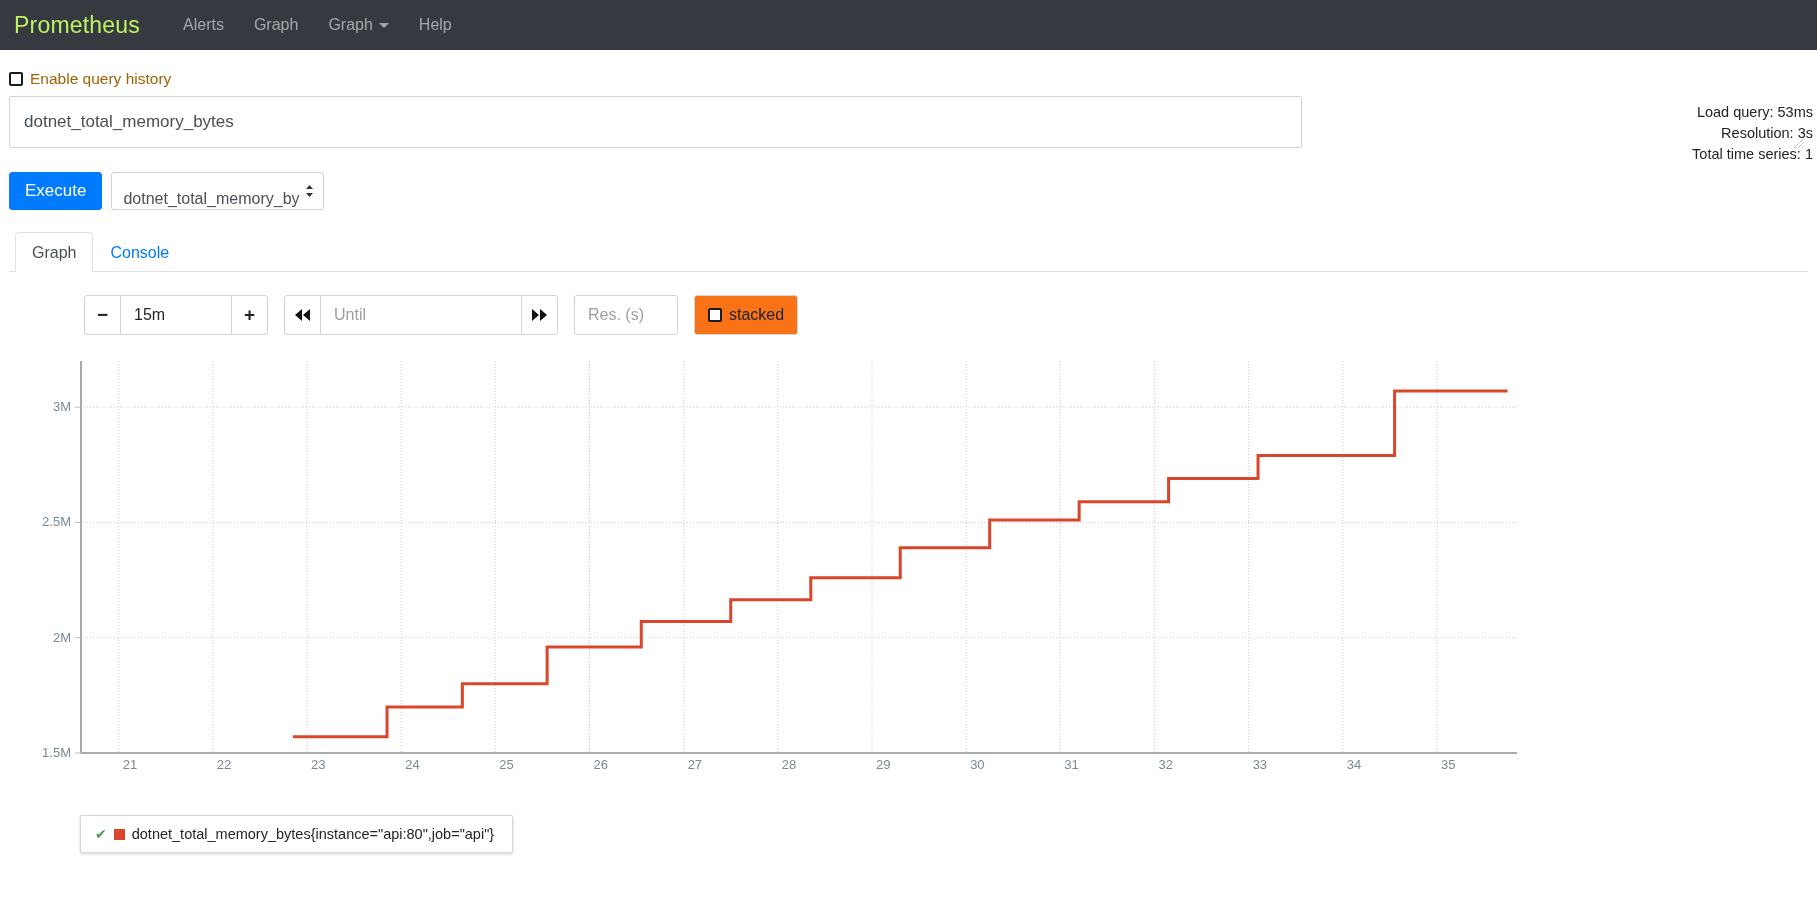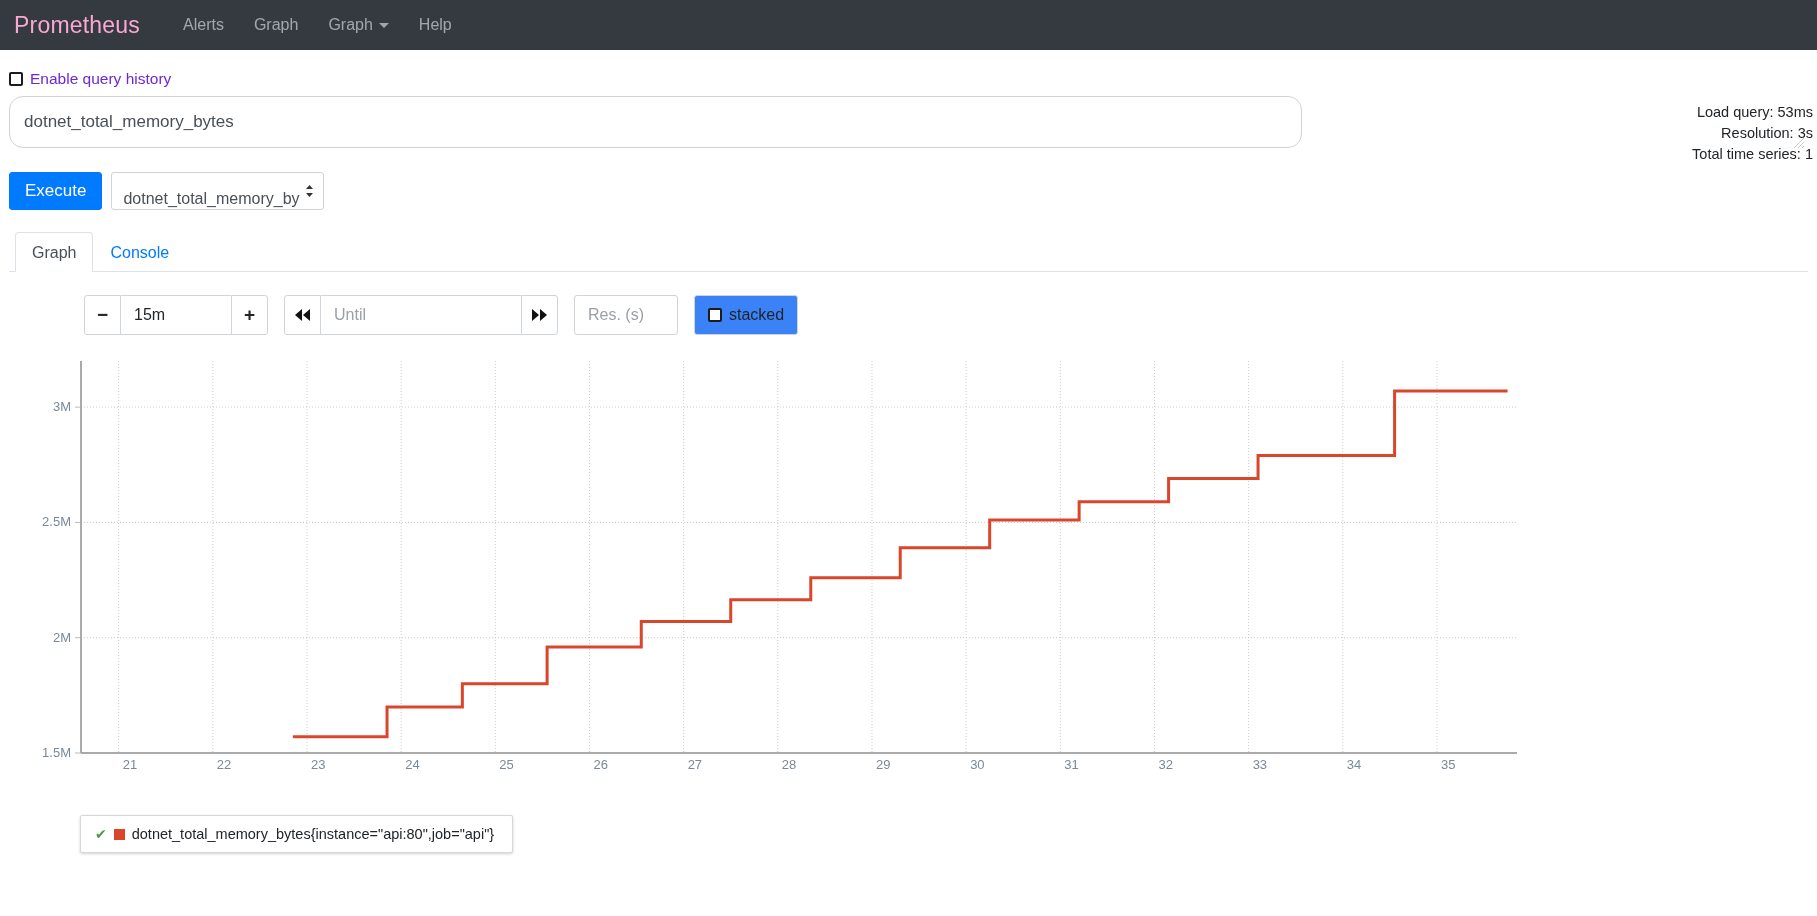--- a/index.html
+++ b/index.html
@@ -17,21 +17,21 @@
 
   
   .navbar {
     height: 50px;
     background: #343a40;
     display: flex;
     align-items: center;
     padding: 0 14px;
   }
   .brand {
-    color: #f9a8d4;
+    color: #bef264;
     font-size: 23px;
     font-weight: 400;
     letter-spacing: .2px;
     margin-right: 28px;
     white-space: nowrap;
   }
   .navlinks { display: flex; align-items: center; gap: 0; }
   .navlink {
     color: rgba(255,255,255,.55);
     font-size: 16px;
@@ -64,28 +64,28 @@
   .cb {
     width: 14px; height: 14px;
     border: 2px solid #1c1c1c;
     border-radius: 2px;
     background: #fff;
     display: inline-block;
     margin-right: 7px;
     flex: none;
     cursor: pointer;
   }
-  .history-row label { cursor: pointer; color: #6d28d9; font-size: 15.5px; }
+  .history-row label { cursor: pointer; color: #a16207; font-size: 15.5px; }
 
   .query-wrap { position: relative; }
   .query-box {
     width: 1293px;
     height: 52px;
     border: 1px solid #ced4da;
-    border-radius: 14px;
+    border-radius: 2px;
     background: #fff;
     padding: 12px 14px;
     font-size: 17px;
     color: #495057;
     font-family: "Liberation Sans", sans-serif;
     resize: none;
     outline: none;
     overflow: hidden;
     line-height: 26px;
   }
@@ -229,21 +229,21 @@
     font-size: 16px;
     color: #a16207;
     outline: none;
     font-family: "Liberation Sans", sans-serif;
   }
   .res-input::placeholder { color: #9aa0a6; }
   .stacked-btn {
     height: 40px;
     border: 1px solid #ced4da;
     border-radius: 3px;
-    background: #3b82f6;
+    background: #f97316;
     display: flex;
     align-items: center;
     padding: 0 13px;
     font-size: 16px;
     cursor: pointer;
     color: #212529;
   }
 
   
   .chart-area {

